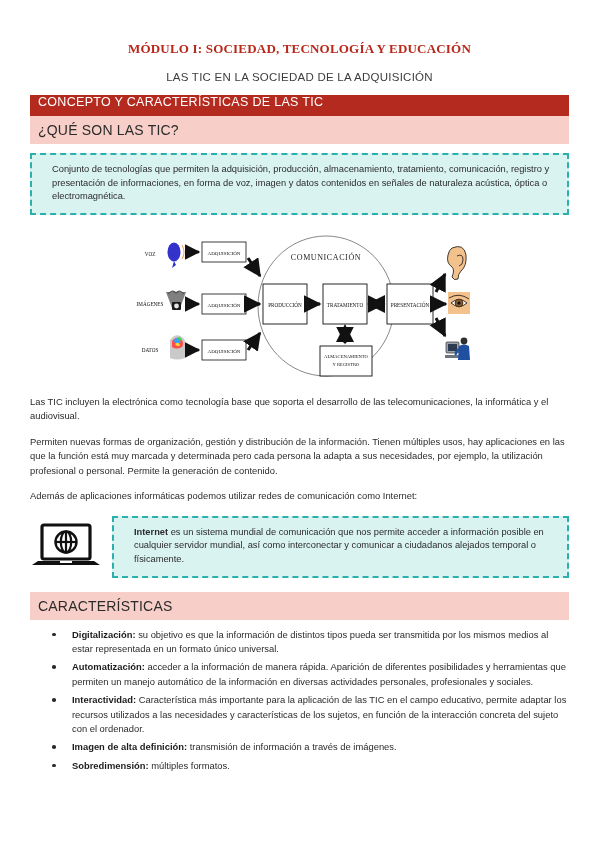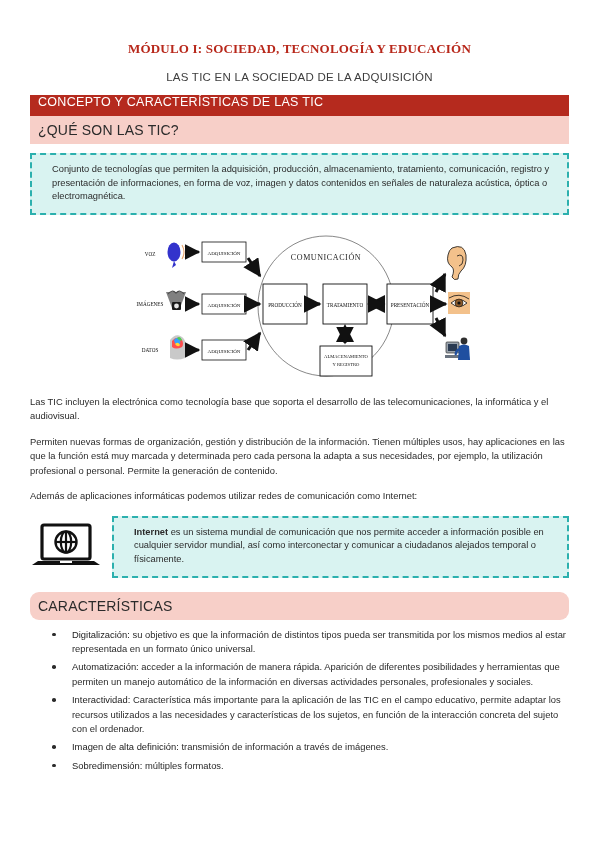--- a/index.html
+++ b/index.html
@@ -46,21 +46,21 @@
     letter-spacing:.3px;
     padding:0 8px 7px 8px;
   }
   .band-light{
     background:#F7CFC8;
     color:#2b2b2b;
     font-size:14px;
     letter-spacing:.2px;
     padding:6px 8px 6px 8px;
   }
-  .band-light.spaced{margin-top:14px;border-radius:9px;}
+  .band-light.spaced{margin-top:14px;}
 
   
   .callout{
     margin-top:9px;
     border:2px dashed #2CB0AE;
     background:#D9F3F1;
     padding:8px 12px 9px 20px;
     font-size:9.3px;
     line-height:13.6px;
     color:#2b2b2b;
@@ -103,21 +103,21 @@
     color:#2b2b2b;
   }
   ul.feat li:before{
     content:"";
     position:absolute;
     left:4px;top:5px;
     width:3.6px;height:3.6px;
     background:#2b2b2b;
     border-radius:50%;
   }
-  ul.feat li b{font-weight:normal;color:#1c1c1c;}
+  ul.feat li b{font-weight:bold;color:#1c1c1c;}
 
   
   .diagram-wrap{
     margin-top:16px;
     height:150px;
     display:flex;justify-content:center;align-items:center;
   }
   .diagram{display:block;}
 </style>
 </head>

